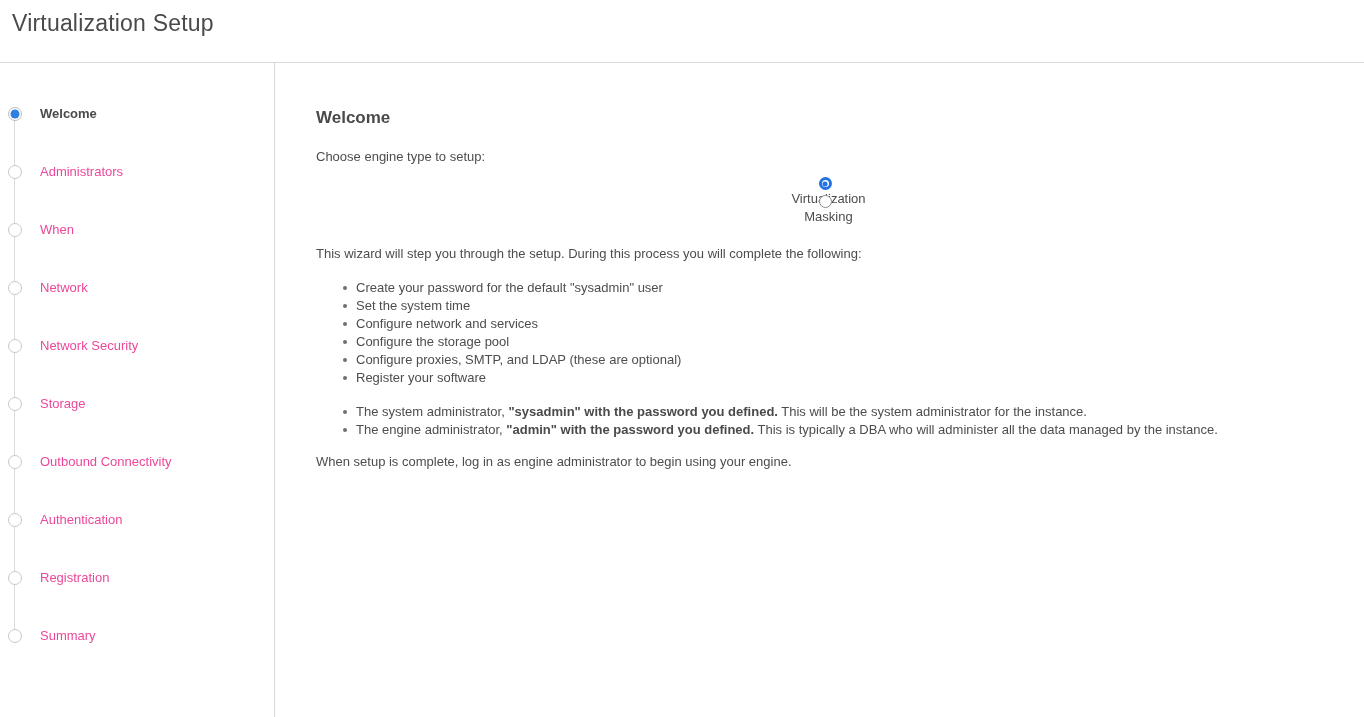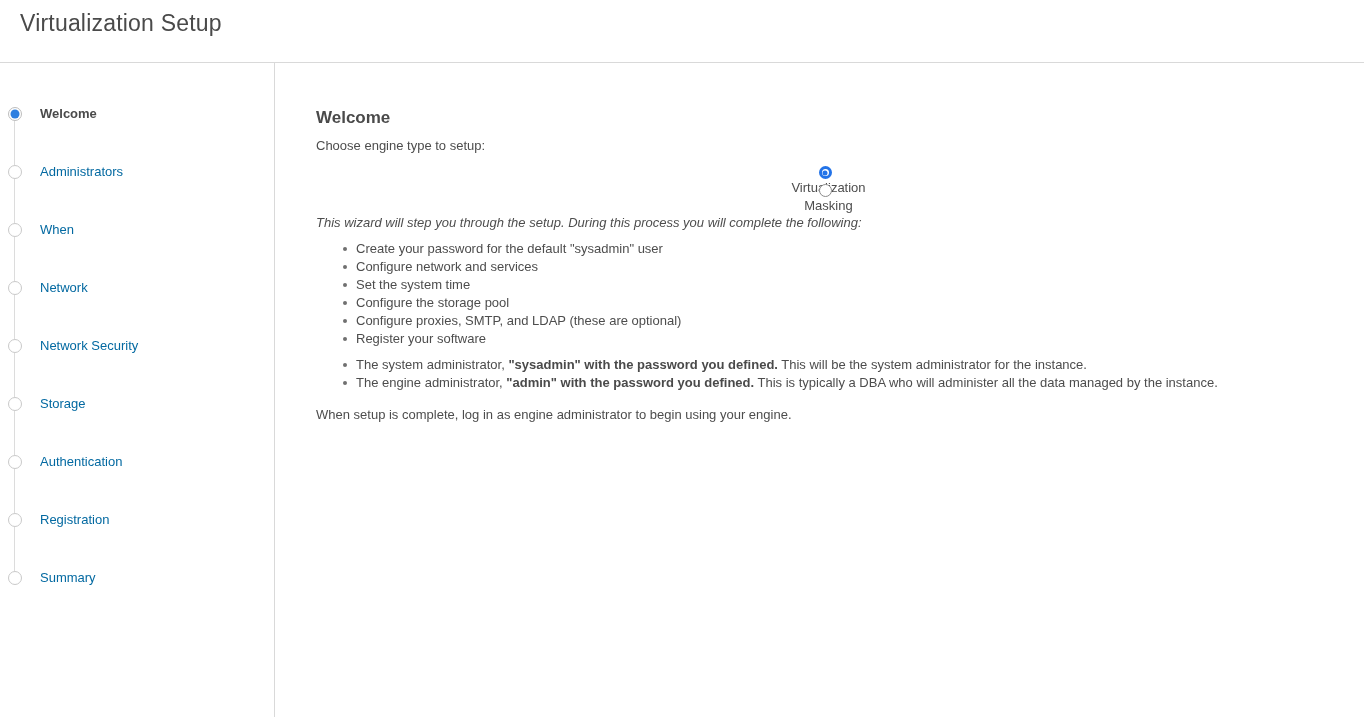--- a/index.html
+++ b/index.html
@@ -6,21 +6,21 @@
   html, body {
     width: 1364px; height: 717px;
     background: #ffffff;
     font-family: "Liberation Sans", sans-serif;
     color: #4d4d4d;
     overflow: hidden;
   }
   .page { position: relative; width: 1364px; height: 717px; background:#fff; }
 
   
-  .header { position: absolute; top: 0; left: 12px; right: 0; height: 63px; background: #fff; }
+  .header { position: absolute; top: 0; left: 4px; right: 0; height: 63px; background: #fff; }
   .page-title {
     position: absolute; left: 8px; top: 10px;
     font-size: 23px; font-weight: 400; color: #4a4a4a;
     letter-spacing: 0.2px;
   }
   .header-divider {
     position: absolute; top: 62px; left: 0; right: 0;
     height: 1px; background: #d9d9d9;
   }
 
@@ -47,52 +47,52 @@
     border-radius: 50%; background: #fff;
     border: 1px solid #c9c9c9; flex: 0 0 auto;
   }
   .step.active .step-radio { border-color: #bdbdbd; }
   .step.active .step-radio::after {
     content: ""; position: absolute;
     left: 50%; top: 50%; transform: translate(-50%, -50%);
     width: 9px; height: 9px; border-radius: 50%;
     background: #2e7fe0;
   }
-  .step-label { margin-left: 18px; font-size: 13px; color: #0369a1; line-height: 16px; }
+  .step-label { margin-left: 18px; font-size: 13px; color: #ec4899; line-height: 16px; }
   .step.active .step-label { font-weight: bold; color: #4a4a4a; }
 
   
   .content {
     position: absolute; top: 63px; left: 276px; right: 0; bottom: 0;
     padding: 45px 30px 0 40px;
     font-size: 13px; line-height: 18px; color: #4d4d4d;
   }
   .content h2 {
     font-size: 17px; font-weight: bold; color: #4a4a4a; line-height: 20px;
   }
-  .choose-label { margin-top: 9px; }
+  .choose-label { margin-top: 20px; }
   .radio-group { margin-top: 11px; }
   .radio-row { display: flex; align-items: center; height: 18px; cursor: pointer; flex-direction: column; }
   .radio {
     position: relative; width: 13px; height: 13px; flex: 0 0 auto;
     border-radius: 50%; background: #fff; border: 1px solid #8b8b8b;
   }
   .radio.selected { border: 3px solid #2273e8; }
   .radio.selected::after {
     content: ""; position: absolute;
     left: 50%; top: 50%; transform: translate(-50%, -50%);
     width: 5px; height: 5px; border-radius: 50%;
     background: #2273e8;
   }
   .radio-row .opt-label { margin-left: 7px; }
 
-  .para-intro { margin-top: 12px; font-style: italic; }
+  .para-intro { margin-top: 32px; }
   .para { margin-top: 14px; }
 
-  ul.plain-list { margin-top: 8px; list-style: none; padding-left: 40px; }
+  ul.plain-list { margin-top: 16px; list-style: none; padding-left: 40px; }
   ul.plain-list li { position: relative; line-height: 18px; }
   ul.plain-list li::before {
     content: ""; position: absolute; left: -13px; top: 7px;
     width: 4px; height: 4px; border-radius: 50%; background: #707070;
   }
   ul.plain-list li b { color: #4a4a4a; }
 </style>
 </head>
 <body>
 
@@ -124,20 +124,24 @@
       <div class="step">
         <span class="step-radio"></span>
         <span class="step-label">Network Security</span>
       </div>
       <div class="step">
         <span class="step-radio"></span>
         <span class="step-label">Storage</span>
       </div>
       <div class="step">
         <span class="step-radio"></span>
+        <span class="step-label">Outbound Connectivity</span>
+      </div>
+      <div class="step">
+        <span class="step-radio"></span>
         <span class="step-label">Authentication</span>
       </div>
       <div class="step">
         <span class="step-radio"></span>
         <span class="step-label">Registration</span>
       </div>
       <div class="step">
         <span class="step-radio"></span>
         <span class="step-label">Summary</span>
       </div>
@@ -157,22 +161,22 @@
           <span class="radio"></span>
           <span class="opt-label">Masking</span>
         </div>
       </div>
 
     <div class="para-intro">This wizard will step you through the setup. During this process you will complete the following:</div>
 
     <ul class="plain-list">
 
     <li>Create your password for the default "sysadmin" user</li>
+        <li>Set the system time</li>
         <li>Configure network and services</li>
-        <li>Set the system time</li>
         <li>Configure the storage pool</li>
         <li>Configure proxies, SMTP, and LDAP (these are optional)</li>
         <li>Register your software</li>
       </ul>
 
 
     <ul class="plain-list">
 
     <li><span>The system administrator, </span><b>"sysadmin" with the password you defined.</b><span> This will be the system administrator for the instance.</span></li>
         <li><span>The engine administrator, </span><b>"admin" with the password you defined.</b><span> This is typically a DBA who will administer all the data managed by the instance.</span></li>

